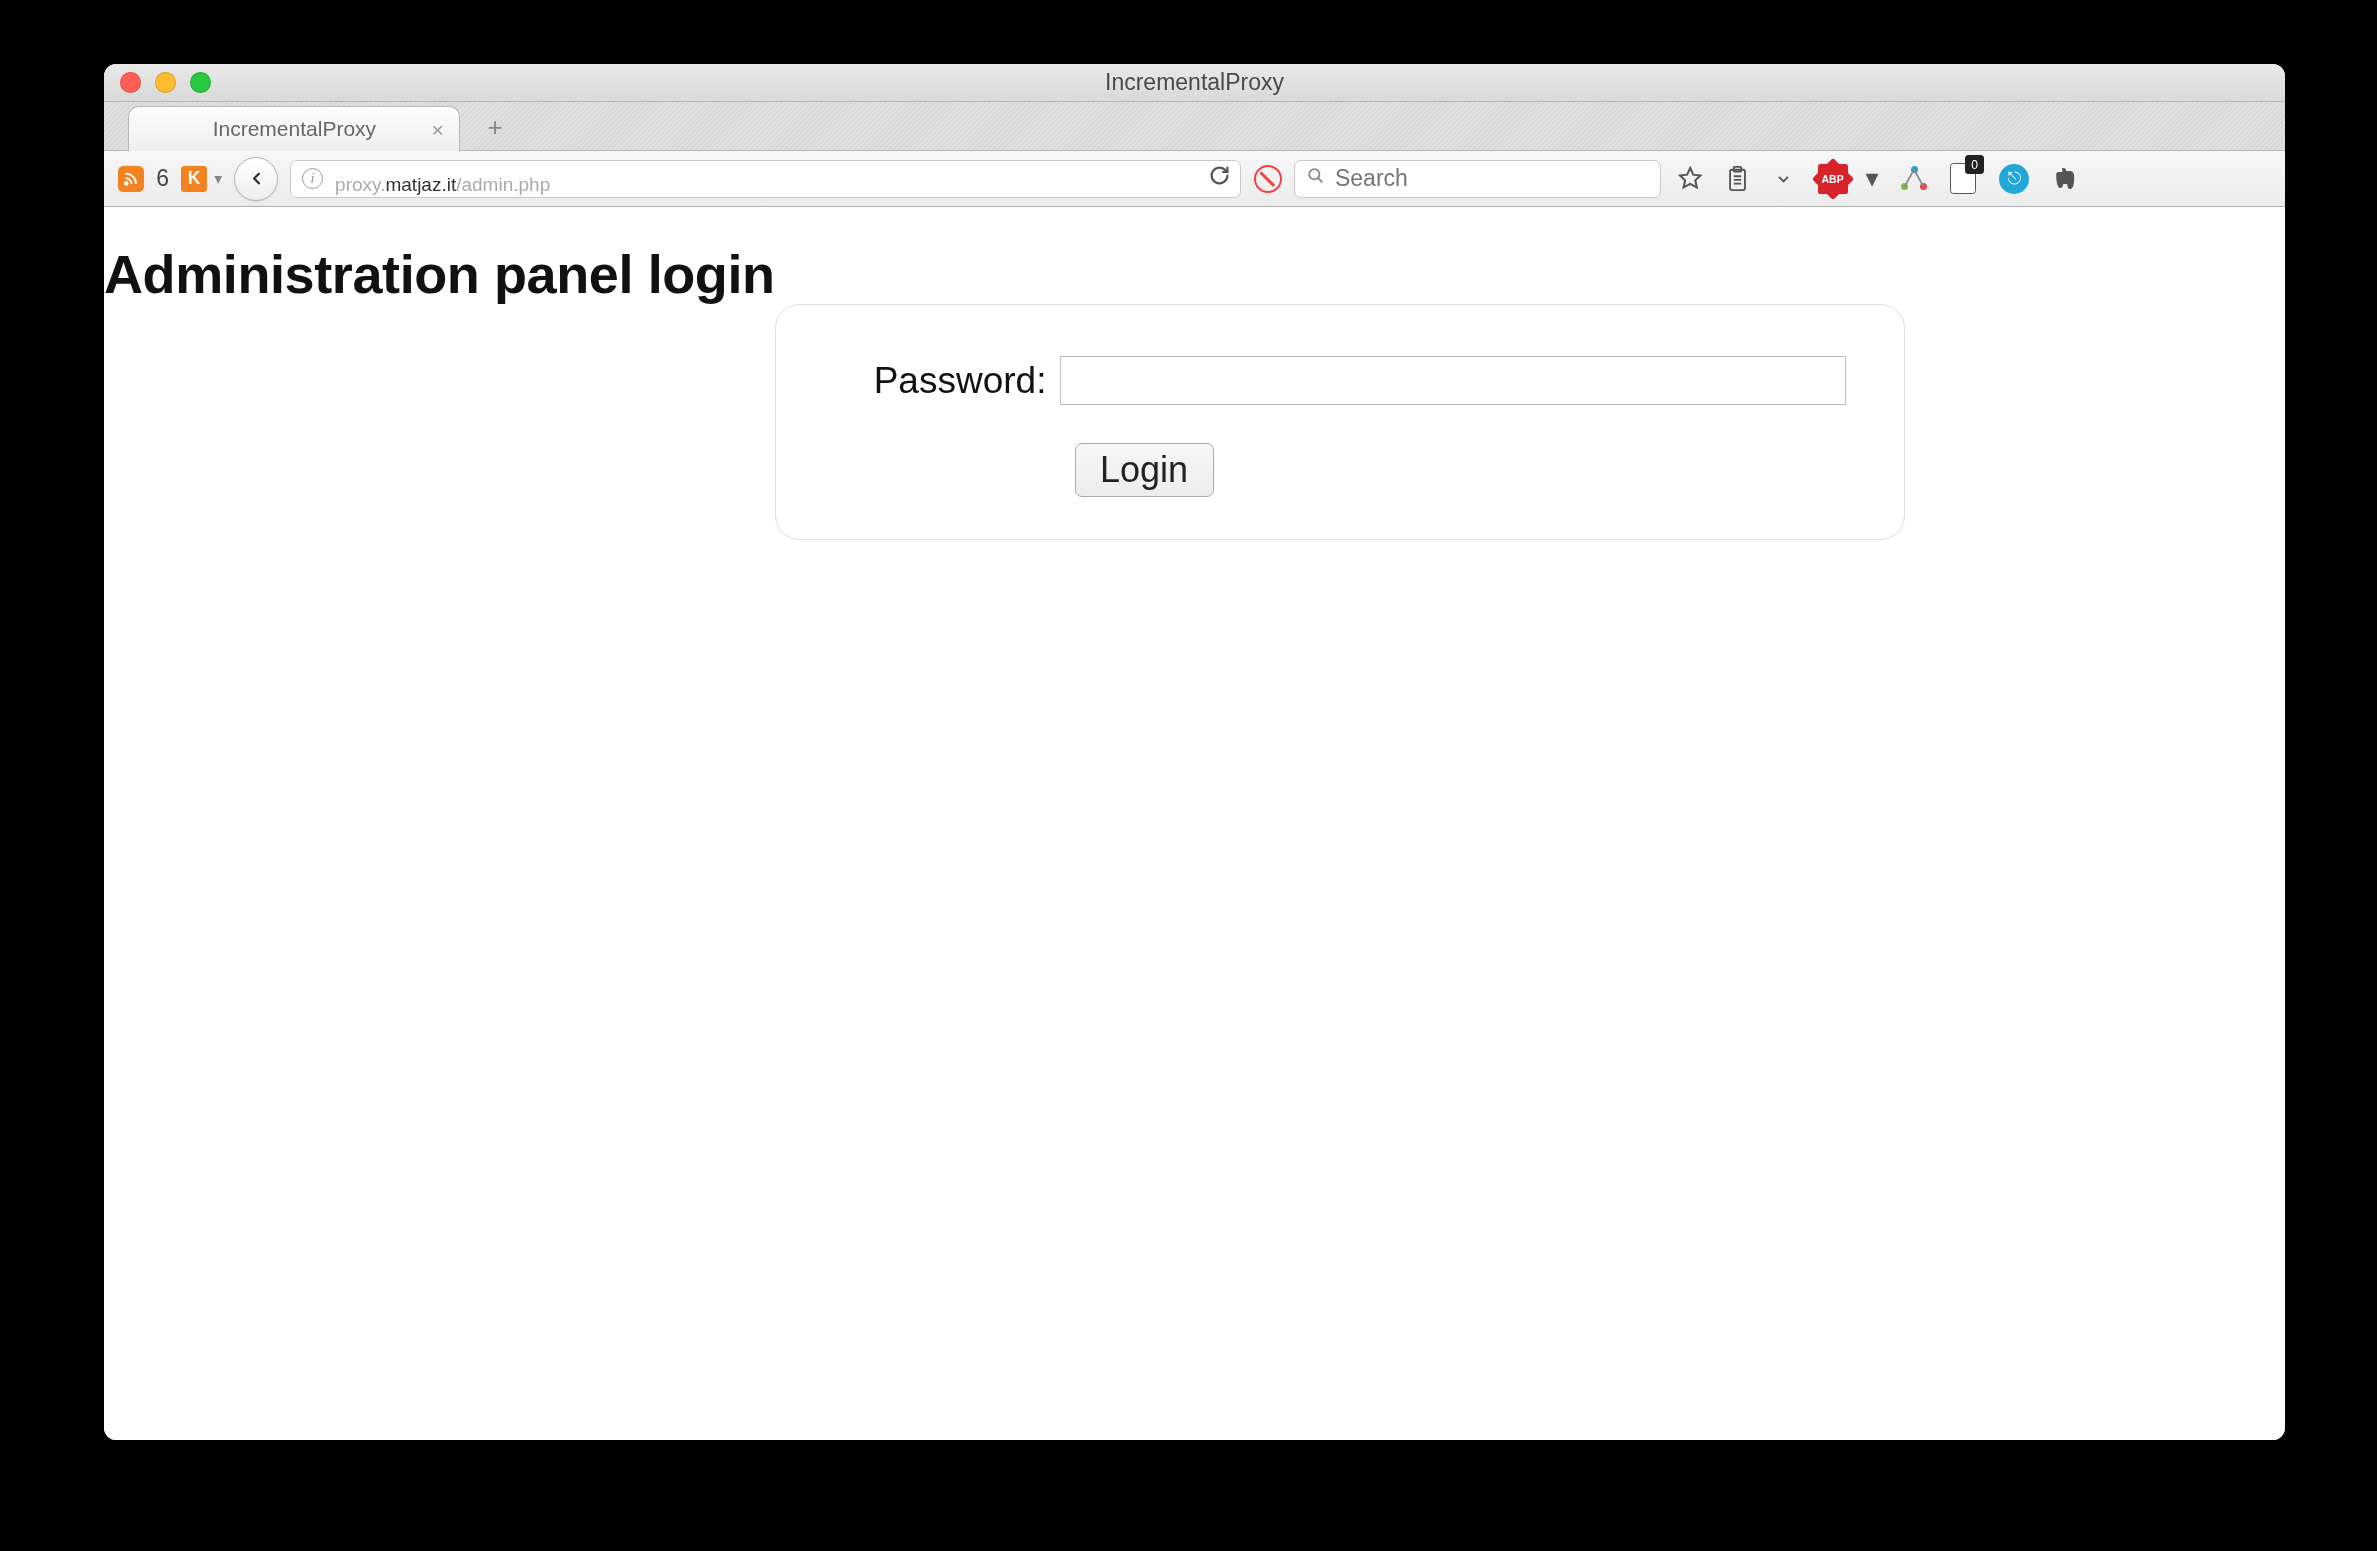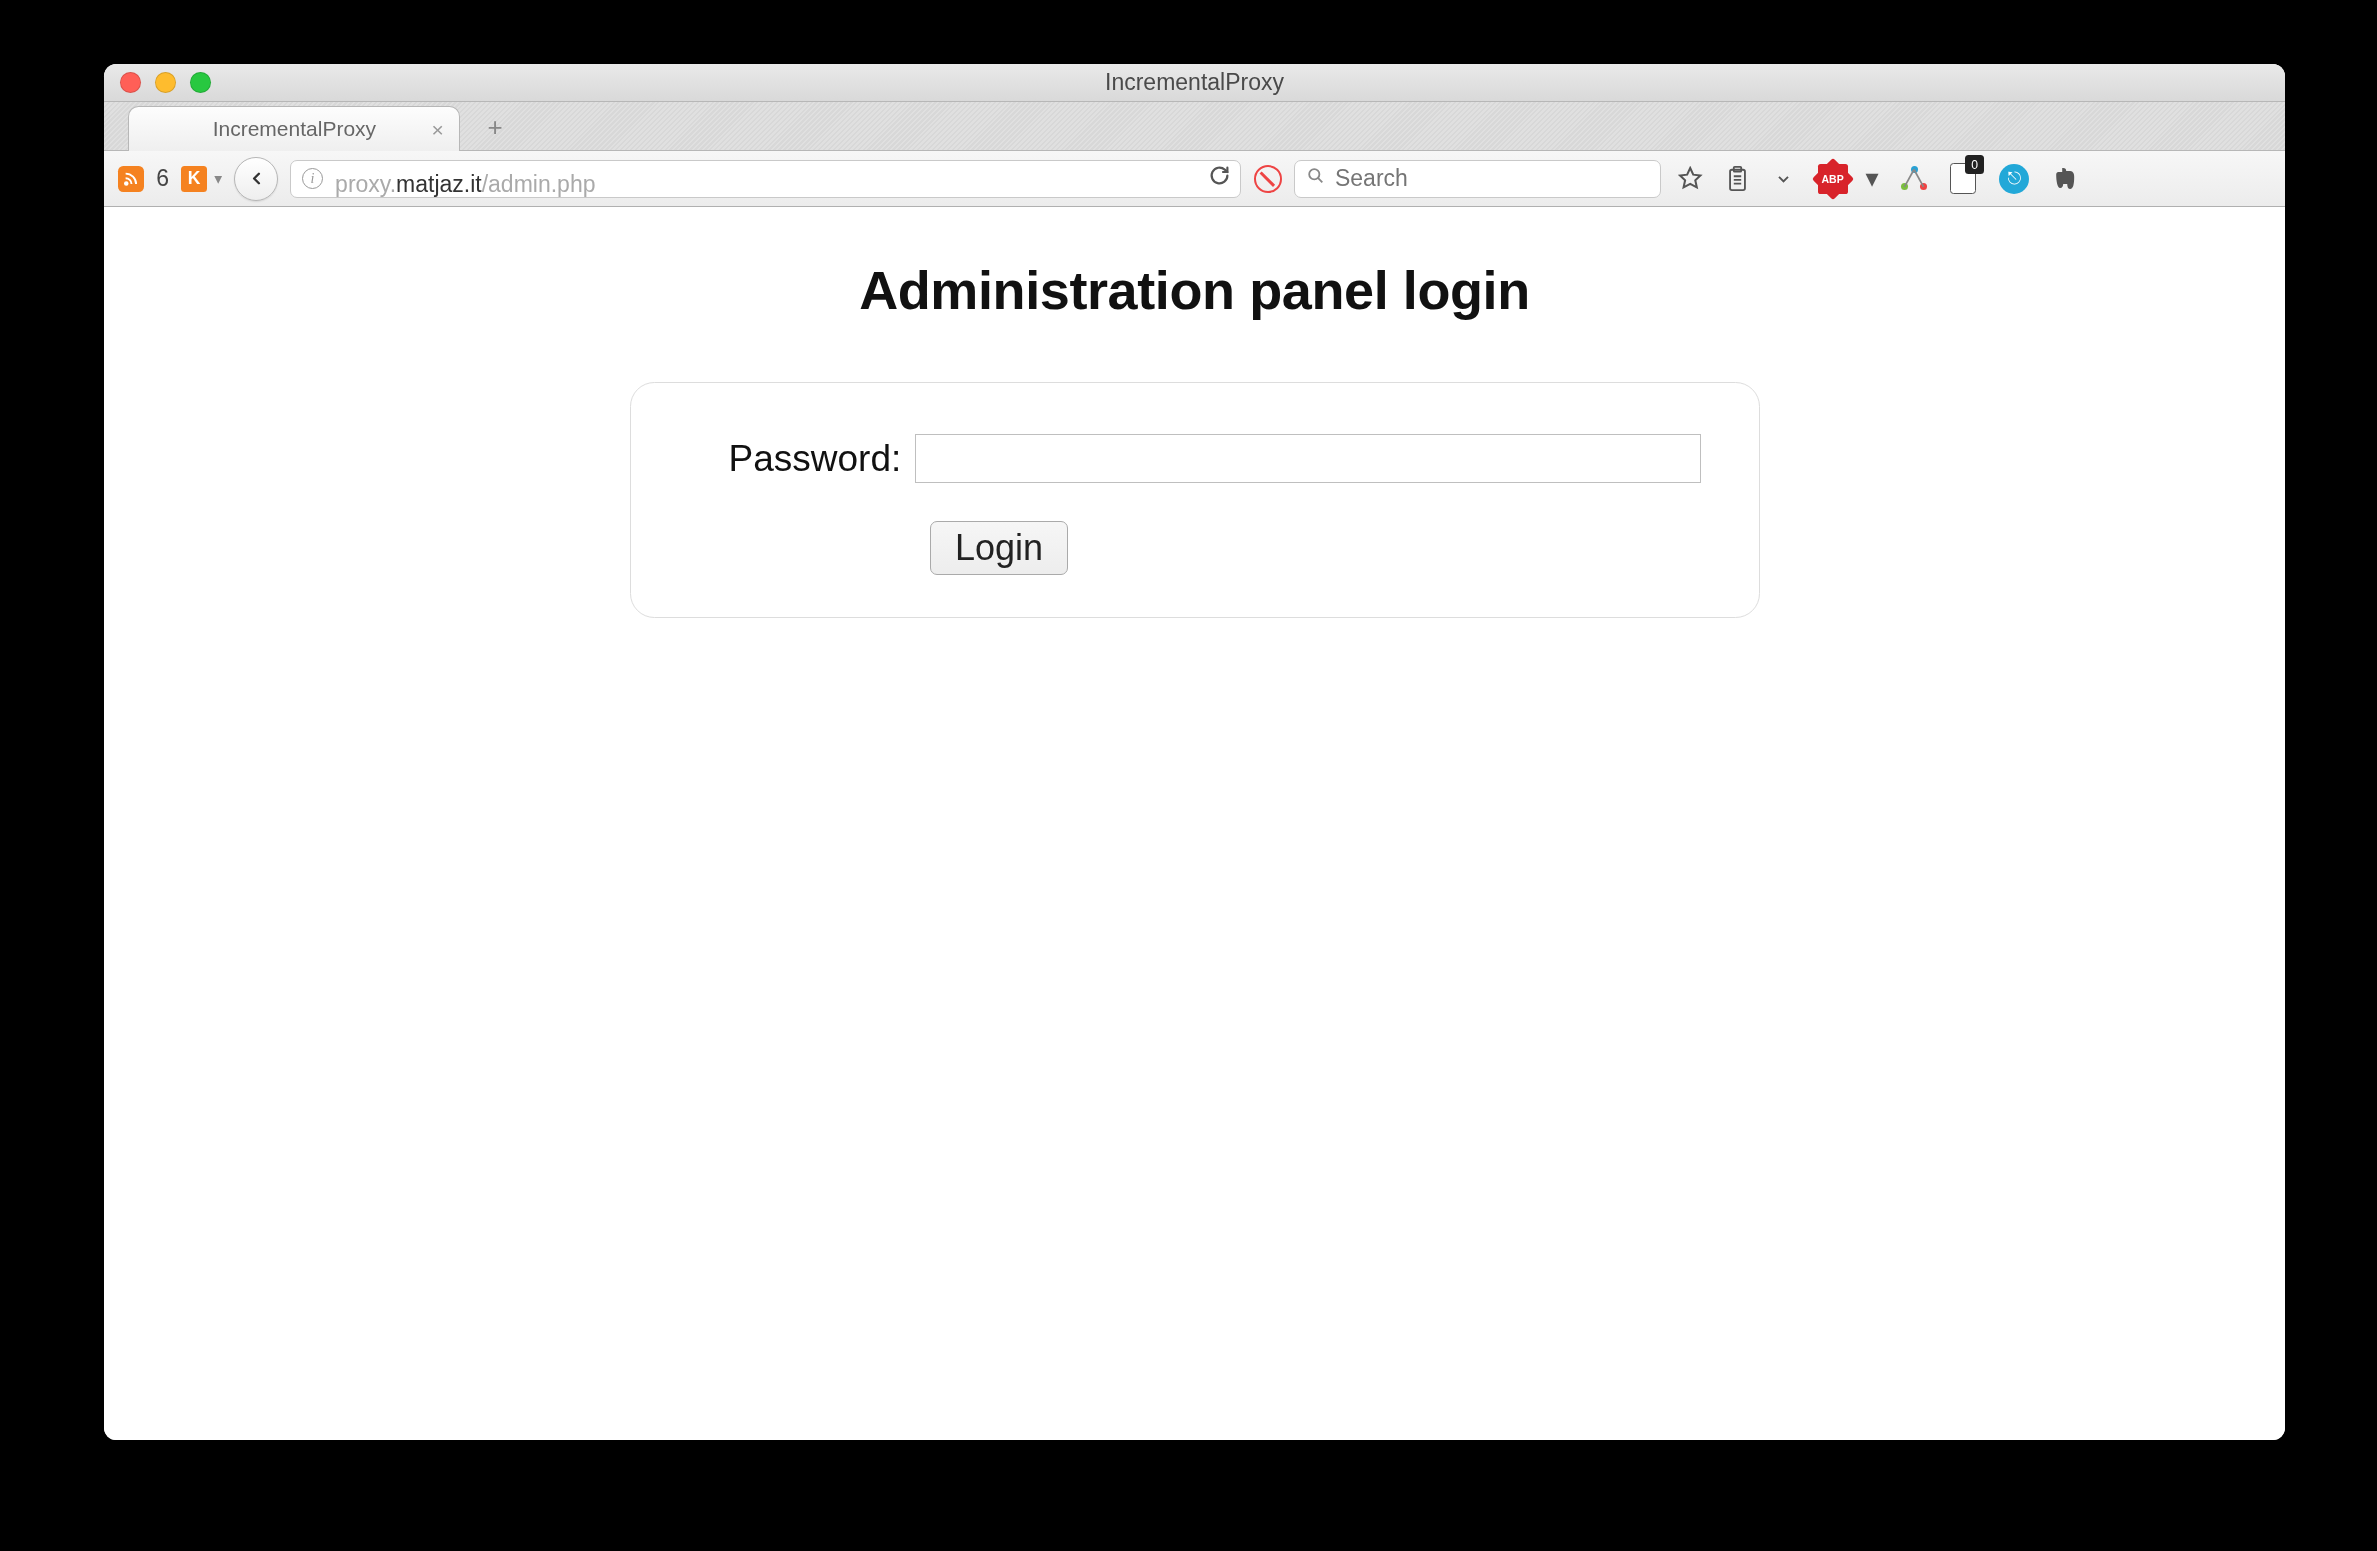--- a/index.html
+++ b/index.html
@@ -104,21 +104,21 @@
     border: 0.9px solid #c9c9c9; border-radius: 7px;
     display: flex; align-items: center;
     padding: 0 10.5px; gap: 12.2px;
   }
   .url-info {
     width: 21px; height: 21px; border-radius: 50%;
     border: 1.7px solid #999; color:#999;
     display:flex;align-items:center;justify-content:center;
     font-size: 14px; font-style: italic; font-family: Georgia, serif;
   }
-  .url-text { font-size: 23px; color:#777; white-space:nowrap;margin-top:12px; }
+  .url-text { font-size: 19px; color:#777; white-space:nowrap;margin-top:12px; }
   .url-text .muted { color:#aaa; }
   .url-reload { margin-left:auto; font-size:23px; color:#555; }
 
   .noentry {
     width: 28px; height: 28px; border-radius: 50%;
     border: 2.6px solid #e44; position: relative;
   }
   .noentry::after {
     content:""; position:absolute; left:2.6px; right:2.6px; top:50%;
     height:2.6px; background:#e44; transform: translateY(-50%) rotate(45deg);
@@ -175,22 +175,22 @@
   .hamburger div{height:3.5px;background:#666;margin:4.4px 0;border-radius:1.7px;}
 
   
   .viewport {
     position:absolute; left:0; right:0; top:143px; bottom:0;
     background:#fff;
     overflow:auto;
   }
   .page {
     width: 100%;
-    display:flex; flex-direction:column; align-items:center;
-    padding-top: 52px;
+    display:flex; flex-direction:row; 
+    padding-top: 36px;
   }
   h1.page-title {
     font-size: 54px; font-weight: 700; color:#111;
     letter-spacing: -0.4px;
     font-family: "Helvetica Neue", Helvetica, Arial, sans-serif;
   }
   .panel {
     margin-top: 61px;
     width: 1130px;
     border: 1.7px solid #ddd;

